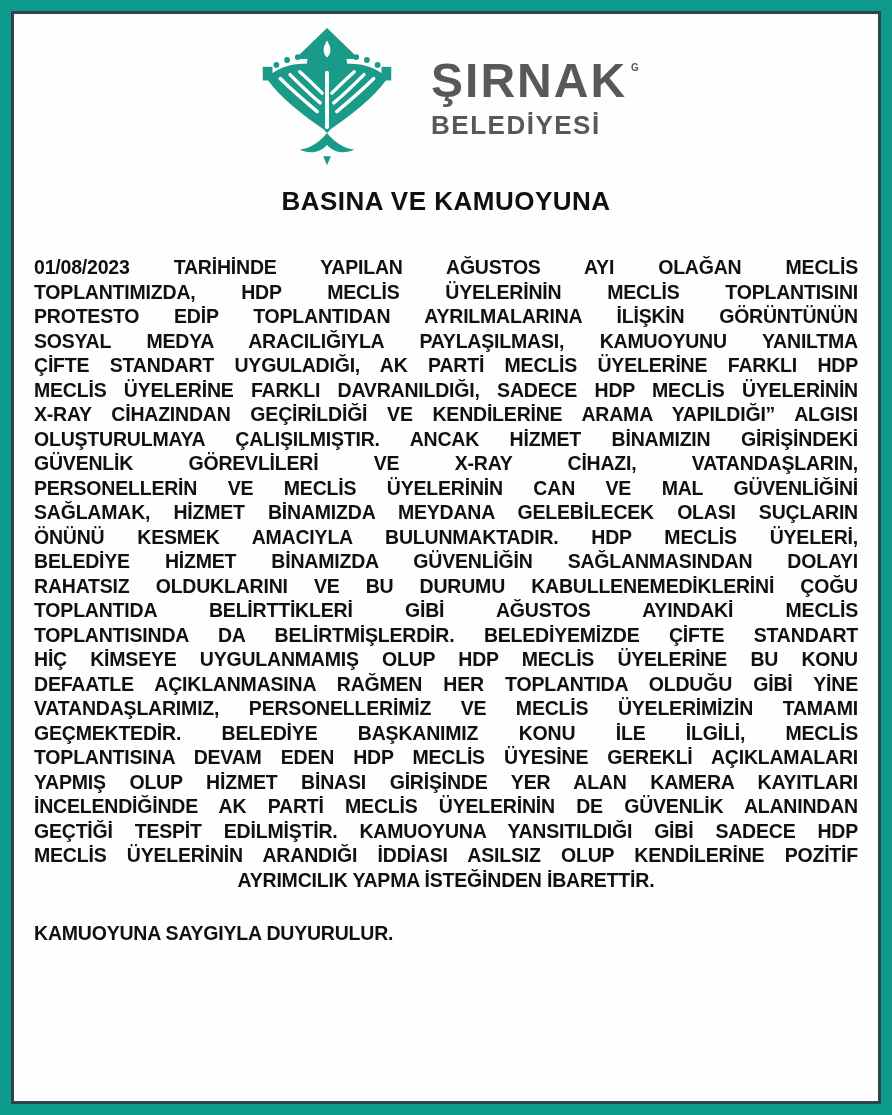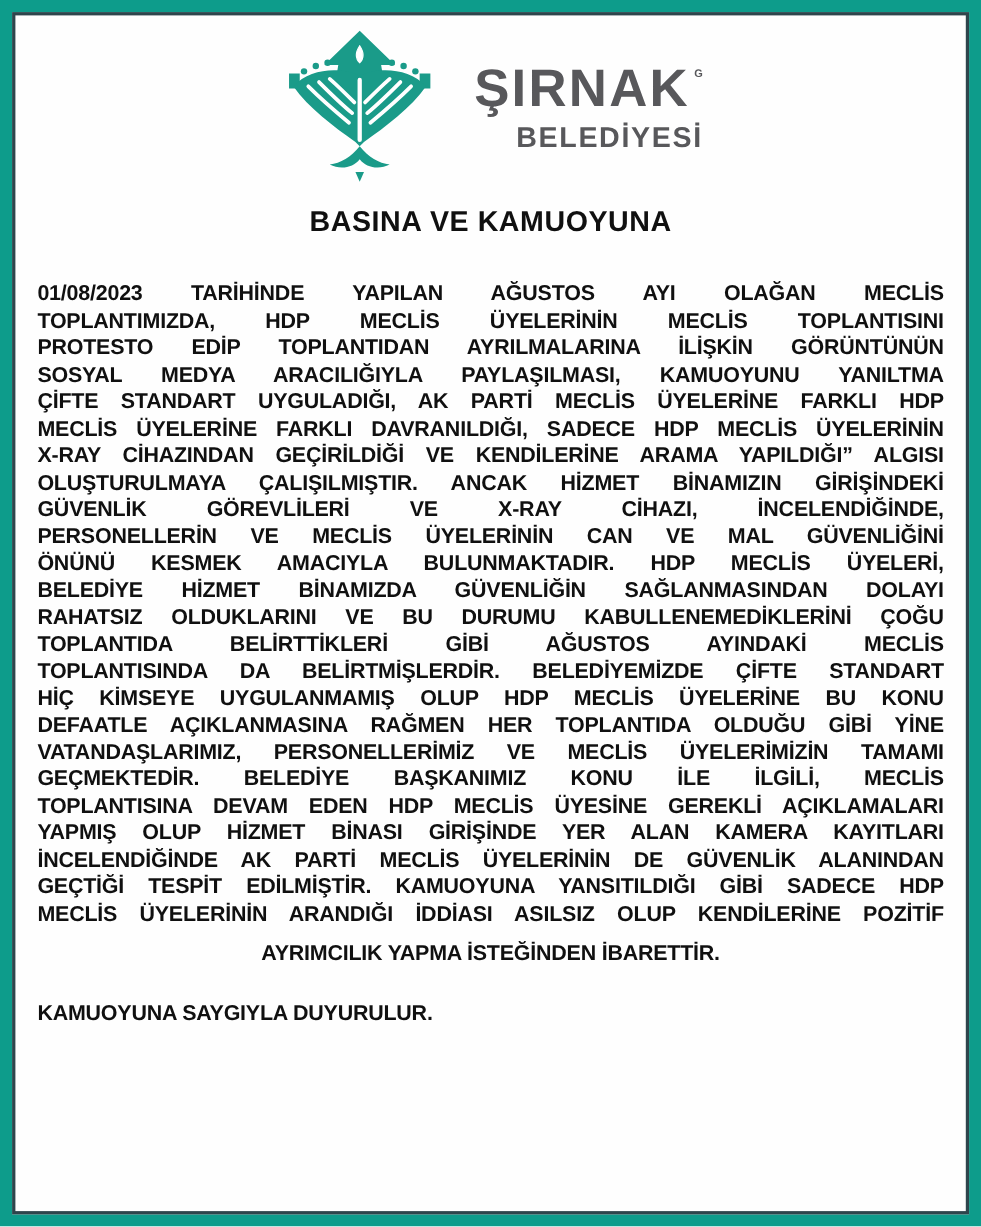--- a/index.html
+++ b/index.html
@@ -21,21 +21,21 @@
   .inner{
     width:100%;height:100%;
     background:var(--page-white);
     border:3px solid var(--border-inner-line);
     padding:6px 20px 0 20px;
     overflow:hidden;
   }
   
   .logo-row{
     display:flex;justify-content:center;align-items:center;
-    gap:30px;margin-top:4px;text-align:right;
+    gap:30px;margin-top:4px;
   }
   .emblem{width:148px;height:146px;flex:0 0 auto;}
   .logo-text{color:var(--logo-text-gray);line-height:1;}
   .logo-name{
     font-size:48px;font-weight:bold;letter-spacing:2px;
     display:flex;align-items:flex-start;
   }
   .tm{
     font-size:10px;font-weight:bold;margin-left:4px;margin-top:6px;
     letter-spacing:0;
@@ -56,21 +56,20 @@
     letter-spacing:-.2px;
   }
   .statement p{
     margin:0;
     text-align:justify;
     text-align-last:justify;
   }
   .statement p:last-child{
     text-align:center;
     text-align-last:center;
-    margin-top:12px;
   }
   .closing{
     margin:30px 0 0 0;
     color:var(--text-black);
     font-size:19.5px;font-weight:bold;letter-spacing:-.2px;
     text-align:left;
   }
 </style>
 </head>
 <body>
@@ -132,22 +131,23 @@
     <main>
       <div class="statement">
           <p>01/08/2023 TARİHİNDE YAPILAN AĞUSTOS AYI OLAĞAN MECLİS</p>
           <p>TOPLANTIMIZDA, HDP MECLİS ÜYELERİNİN MECLİS TOPLANTISINI</p>
           <p>PROTESTO EDİP TOPLANTIDAN AYRILMALARINA İLİŞKİN GÖRÜNTÜNÜN</p>
           <p>SOSYAL MEDYA ARACILIĞIYLA PAYLAŞILMASI, KAMUOYUNU YANILTMA</p>
           <p>ÇİFTE STANDART UYGULADIĞI, AK PARTİ MECLİS ÜYELERİNE FARKLI HDP</p>
           <p>MECLİS ÜYELERİNE FARKLI DAVRANILDIĞI, SADECE HDP MECLİS ÜYELERİNİN</p>
           <p>X-RAY CİHAZINDAN GEÇİRİLDİĞİ VE KENDİLERİNE ARAMA YAPILDIĞI” ALGISI</p>
           <p>OLUŞTURULMAYA ÇALIŞILMIŞTIR. ANCAK HİZMET BİNAMIZIN GİRİŞİNDEKİ</p>
-          <p>GÜVENLİK GÖREVLİLERİ VE X-RAY CİHAZI, İNCELENDİĞİNDE,</p>
+          <p>GÜVENLİK GÖREVLİLERİ VE X-RAY CİHAZI, VATANDAŞLARIN,</p>
           <p>PERSONELLERİN VE MECLİS ÜYELERİNİN CAN VE MAL GÜVENLİĞİNİ</p>
+          <p>SAĞLAMAK, HİZMET BİNAMIZDA MEYDANA GELEBİLECEK OLASI SUÇLARIN</p>
           <p>ÖNÜNÜ KESMEK AMACIYLA BULUNMAKTADIR. HDP MECLİS ÜYELERİ,</p>
           <p>BELEDİYE HİZMET BİNAMIZDA GÜVENLİĞİN SAĞLANMASINDAN DOLAYI</p>
           <p>RAHATSIZ OLDUKLARINI VE BU DURUMU KABULLENEMEDİKLERİNİ ÇOĞU</p>
           <p>TOPLANTIDA BELİRTTİKLERİ GİBİ AĞUSTOS AYINDAKİ MECLİS</p>
           <p>TOPLANTISINDA DA BELİRTMİŞLERDİR. BELEDİYEMİZDE ÇİFTE STANDART</p>
           <p>HİÇ KİMSEYE UYGULANMAMIŞ OLUP HDP MECLİS ÜYELERİNE BU KONU</p>
           <p>DEFAATLE AÇIKLANMASINA RAĞMEN HER TOPLANTIDA OLDUĞU GİBİ YİNE</p>
           <p>VATANDAŞLARIMIZ, PERSONELLERİMİZ VE MECLİS ÜYELERİMİZİN TAMAMI</p>
           <p>GEÇMEKTEDİR. BELEDİYE BAŞKANIMIZ KONU İLE İLGİLİ, MECLİS</p>
           <p>TOPLANTISINA DEVAM EDEN HDP MECLİS ÜYESİNE GEREKLİ AÇIKLAMALARI</p>

